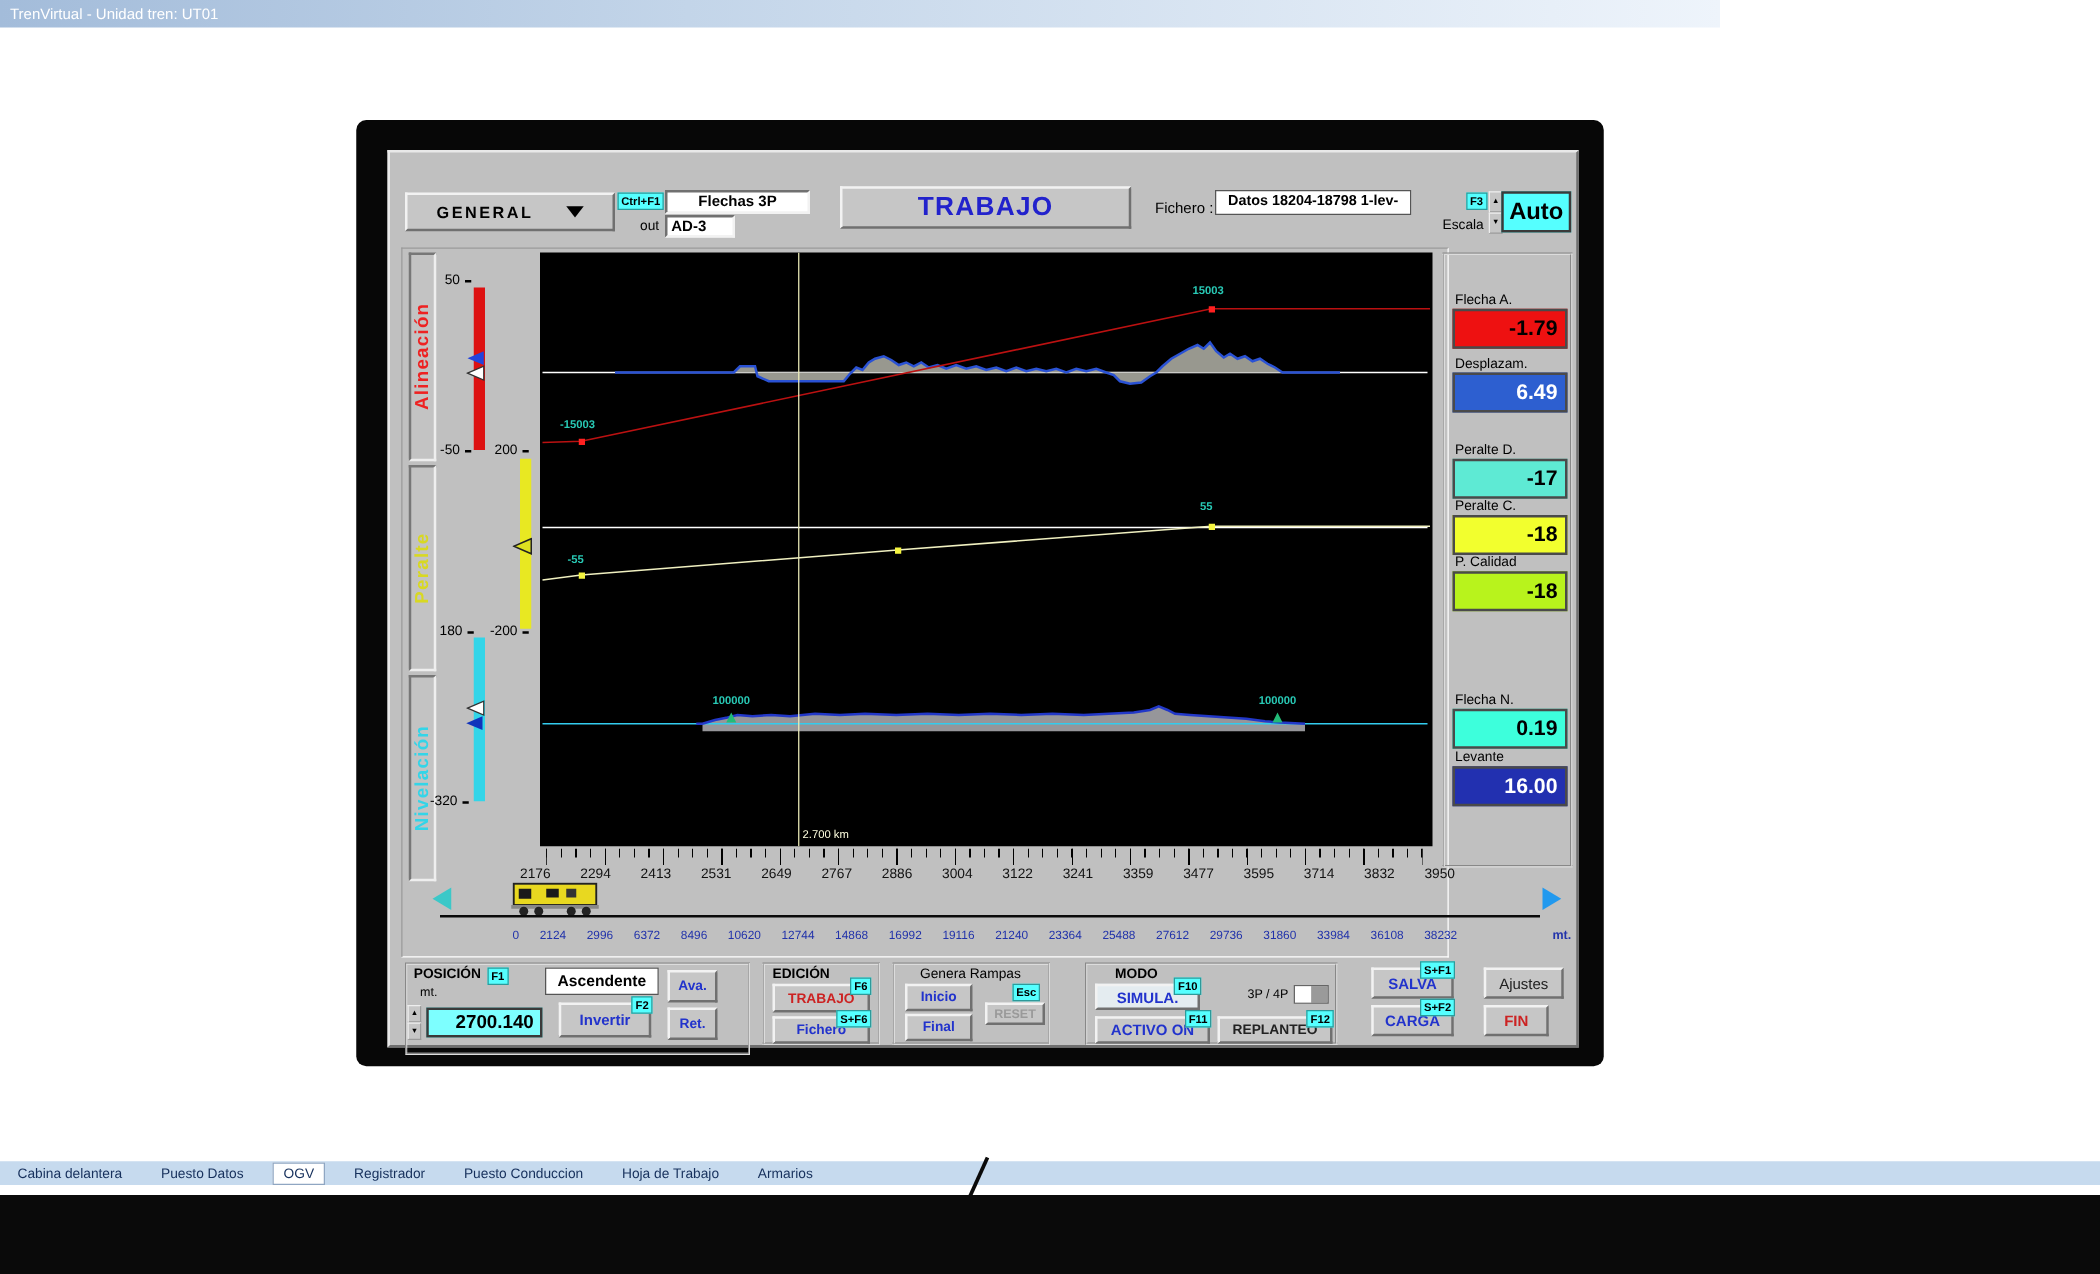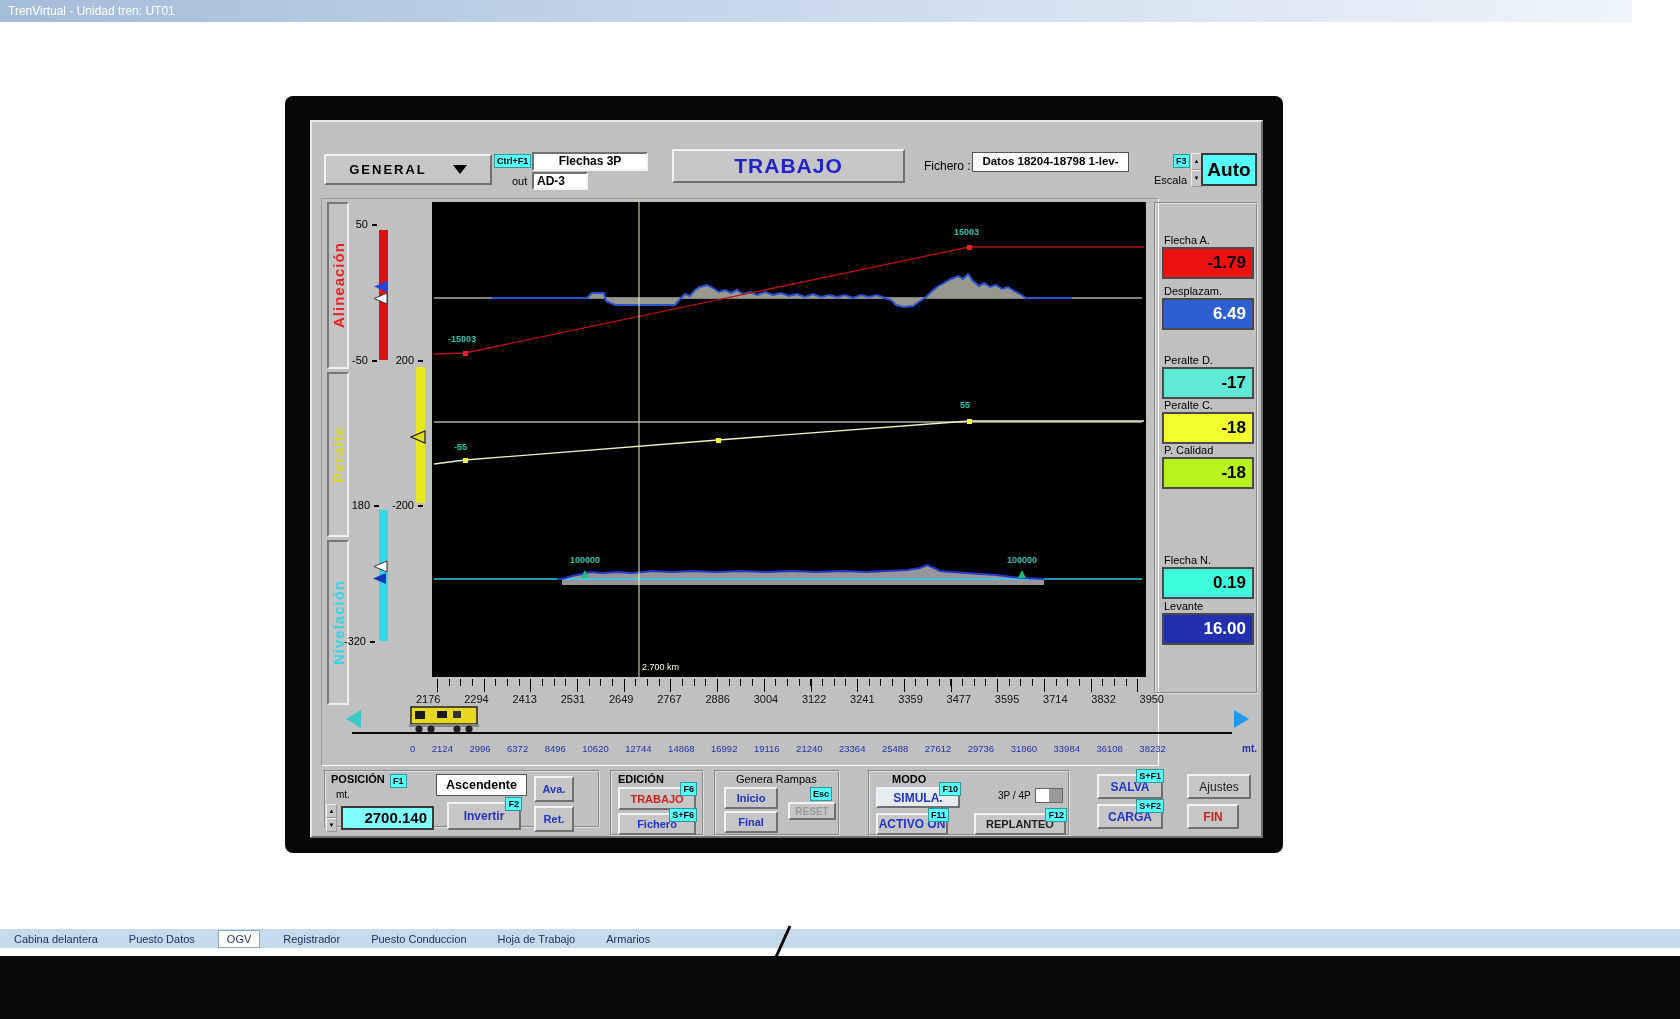--- a/index.html
+++ b/index.html
@@ -1,21 +1,21 @@
 <!DOCTYPE html>
 <html><head>
 <meta charset="utf-8">
 <style>
   * { margin:0; padding:0; box-sizing:border-box; }
   html,body { width:1680px; height:1019px; background:#fff; font-family:"Liberation Sans", sans-serif; overflow:hidden; }
   #stage { position:relative; width:1680px; height:1019px; background:#fff; }
   .abs { position:absolute; }
 
   
-  #titlebar { left:0; top:0; width:1632px; height:22px;
+  #titlebar { left:0; top:0; width:1376px; height:22px;
     background:linear-gradient(90deg,#a3bcda 0%,#c3d5e9 40%,#eef4fb 100%);
     color:#fff; font-size:12px; line-height:22px; padding-left:8px; }
 
   
   #bezel { left:285px; top:96px; width:998px; height:757px; background:#070707; border-radius:8px; }
   #appwin { left:310px; top:120px; width:953px; height:718px; background:#c0c0c0;
     border-top:2px solid #e8e8e8; border-left:2px solid #e8e8e8; border-right:2px solid #6f6f6f; border-bottom:2px solid #6f6f6f; }
 
   .raised { background:#c6c6c6; border-top:2px solid #f2f2f2; border-left:2px solid #f2f2f2;
             border-right:2px solid #707070; border-bottom:2px solid #707070; }
@@ -268,21 +268,21 @@
         <div class="ro-label" style="top: 195px;">Peralte C.</div>
         <div class="ro-box" style="top: 208px; background: rgb(242, 255, 46); color: rgb(0, 0, 0);">-18</div>
         <div class="ro-label" style="top: 240px;">P. Calidad</div>
         <div class="ro-box" style="top: 253px; background: rgb(184, 243, 28); color: rgb(0, 0, 0);">-18</div>
         <div class="ro-label" style="top: 350px;">Flecha N.</div>
         <div class="ro-box" style="top: 363px; background: rgb(61, 255, 220); color: rgb(0, 0, 0);">0.19</div>
         <div class="ro-label" style="top: 396px;">Levante</div>
         <div class="ro-box" style="top: 409px; background: rgb(34, 48, 176); color: rgb(255, 255, 255);">16.00</div>
       </div>
 
-    <div class="abs grp" style="left:12px; top:648px; width:276px; height:58px;">
+    <div class="abs grp" style="left:12px; top:648px; width:276px; height:74px;">
       <span class="panel-h" style="position:absolute; left:5px; top:1px;">POSICIÓN</span>
       <span class="badge" style="position:absolute; left:64px; top:2px;">F1</span>
       <span style="position:absolute; left:10px; top:17px; font-size:10px;">mt.</span>
       <div class="spinner" style="position:absolute; left:0px; top:32px;">
         <div style="height:14px; line-height:12px;">▲</div>
         <div style="height:14px; line-height:12px;">▼</div>
       </div>
       <div id="posicion-value">2700.140</div>
       <div id="ascendente-box">Ascendente</div>
       <div class="btn blue-t" style="left:121px; top:30px; width:74px; height:28px; font-size:12px;">
@@ -312,21 +312,21 @@
       <span class="badge" style="position:absolute; left:94px; top:15px;">Esc</span>
       <div class="btn" style="left:72px; top:30px; width:48px; height:18px; color:#9a9a9a; font-weight:bold; font-size:10px;">RESET</div>
     </div>
 
     <div class="abs grp" style="left:556px; top:648px; width:202px; height:66px;">
       <span class="panel-h" style="position:absolute; left:22px; top:1px;">MODO</span>
       <div class="btn blue-t" style="left:6px; top:15px; width:84px; height:21px; background:#e4ecf0; font-size:12px;">
         <span>SIMULA.</span>
         <span class="badge">F10</span>
       </div>
-      <div class="btn blue-t" style="left:6px; top:41px; width:72px; height:22px; font-size:12px;">
+      <div class="btn blue-t" style="left:6px; top:41px; width:92px; height:22px; font-size:12px;">
         <span>ACTIVO ON</span>
         <span class="badge">F11</span>
       </div>
       <span style="position:absolute; left:128px; top:18px; font-size:10px;">3P / 4P</span>
       <div class="toggle" style="left:165px; top:16px;">
         <div style="background:#fff;"></div>
         <div style="background:#9a9a9a;"></div>
       </div>
       <div class="btn" style="left:104px; top:41px; width:92px; height:22px; font-weight:bold; color:#222;">
         <span>REPLANTEO</span>

